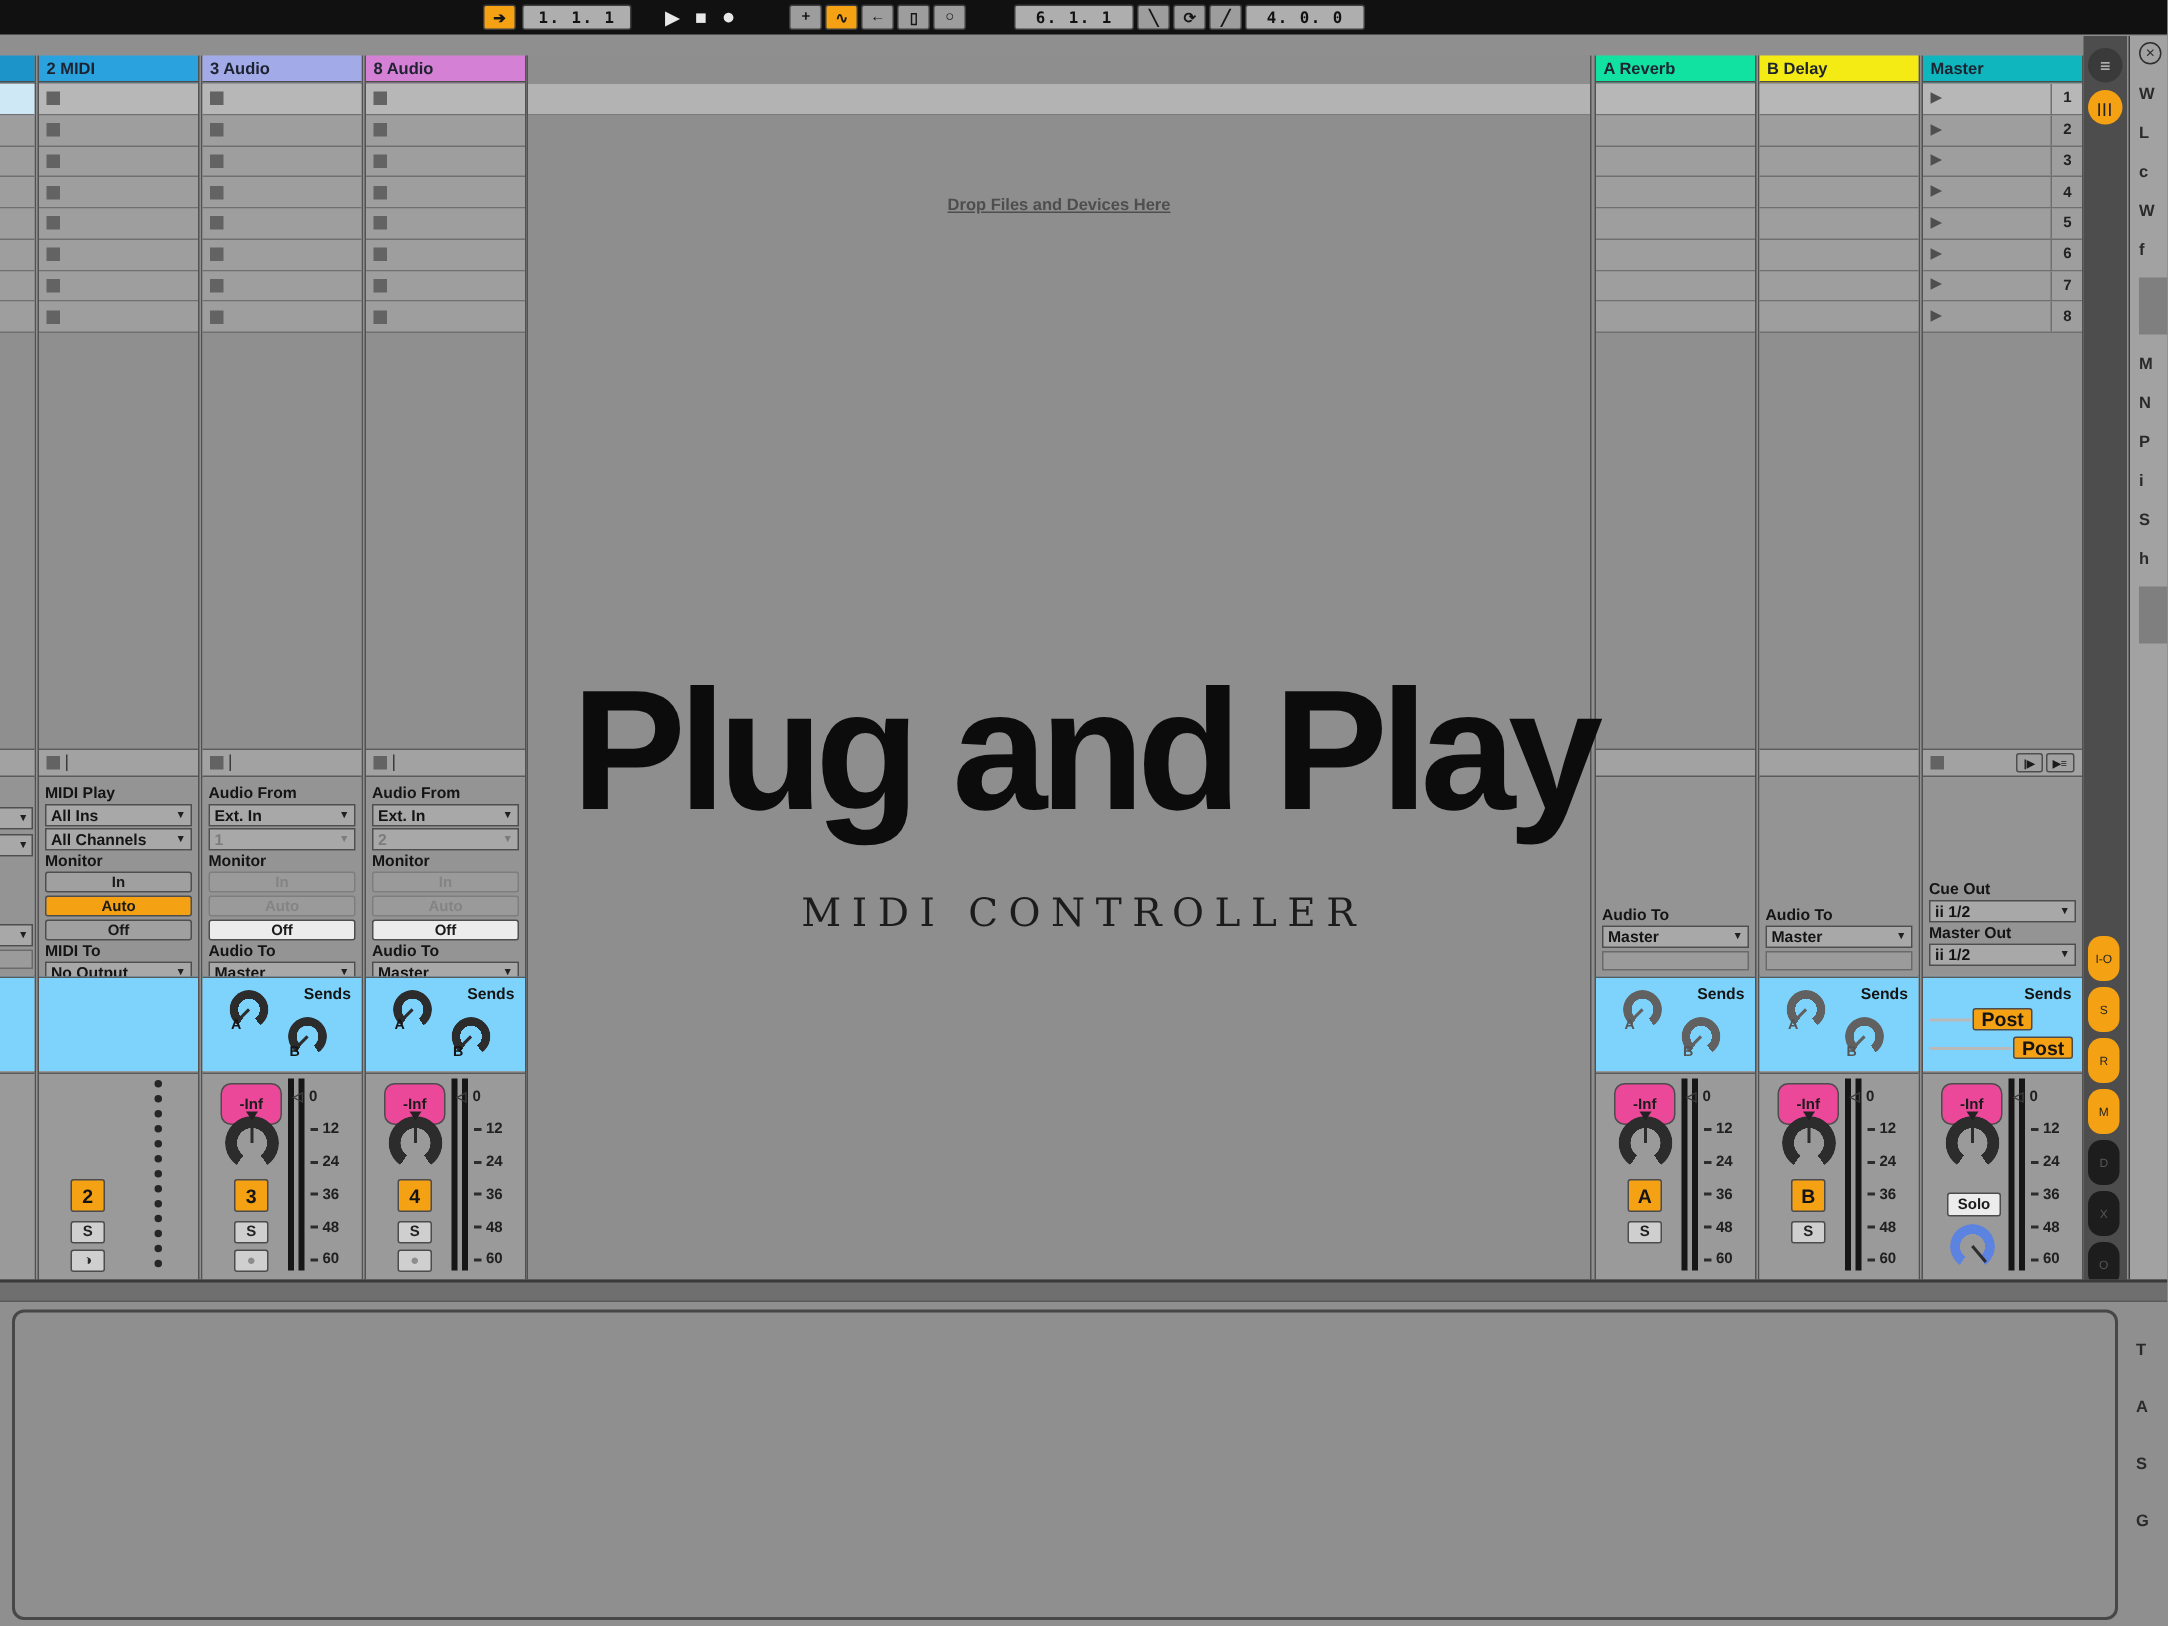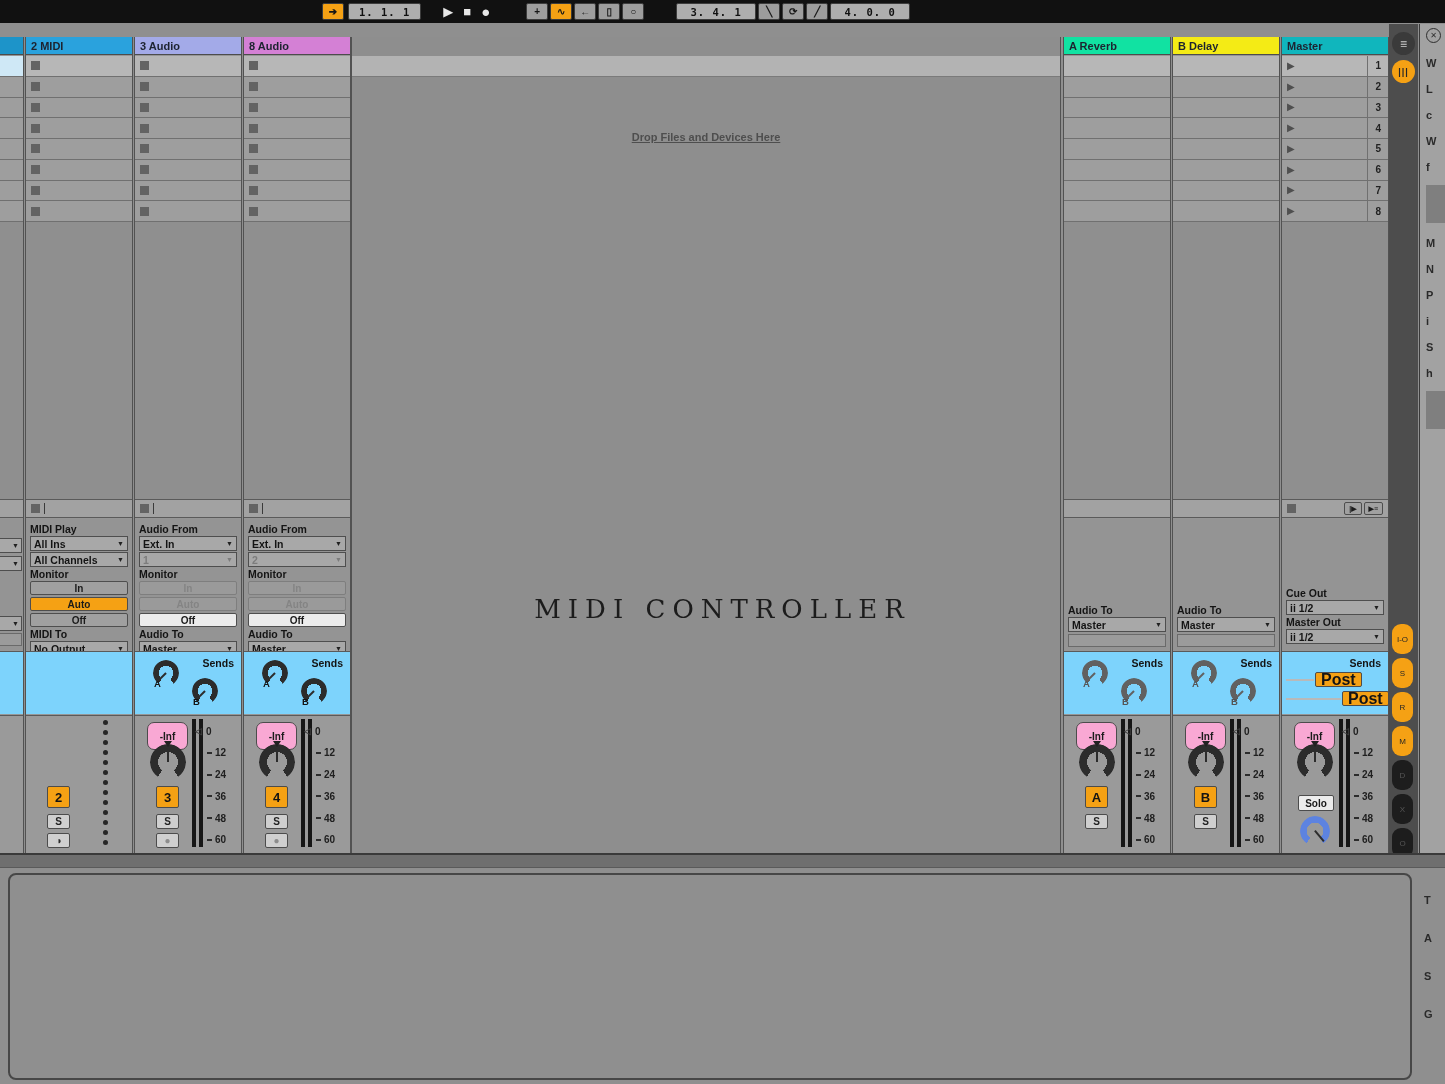--- a/index.html
+++ b/index.html
@@ -55,40 +55,40 @@
   .kn { position:absolute; }
   .kn i { position:absolute; inset:0; border-radius:50%;
           background:conic-gradient(from 215deg, var(--kc,#2c2c2c) 0 290deg, transparent 290deg 360deg);
           -webkit-mask:radial-gradient(closest-side, transparent 55%, #000 56%);
           mask:radial-gradient(closest-side, transparent 55%, #000 56%); }
   .kn b { position:absolute; left:calc(50% - 1px); bottom:50%; width:2px; height:46%; background:var(--kp,#2c2c2c);
           transform-origin:bottom center; transform:rotate(var(--ka,0deg)); }
   .kn .klet { position:absolute; bottom:-3px; left:1px; font-size:9.5px; font-weight:bold; color:var(--kl,#141414); }
   .volkn::after { content:""; position:absolute; top:-3px; left:calc(50% - 4px); border:4px solid transparent; border-top:6px solid #222; }
   .mixsec { position:absolute; top:678px; left:0; right:0; height:138px; background:#9a9a9a; border-top:1px solid #5a5a5a; }
-  .pill { position:absolute; top:6px; left:12px; width:41px; height:28px; background:#f9a8d4; border:1px solid #4c4c4c;
+  .pill { position:absolute; top:6px; left:12px; width:41px; height:28px; background:#ec4899; border:1px solid #4c4c4c;
           border-radius:7px; display:flex; align-items:center; justify-content:center; font-size:10px; font-weight:bold; color:#1b1b1b; }
   .numbtn { position:absolute; top:70px; left:21px; width:23px; height:22px; background:#f5a114; border:1px solid #4c4c4c;
             border-radius:2px; display:flex; align-items:center; justify-content:center; font-size:13px; font-weight:bold; color:#141414; }
   .sbtn { position:absolute; top:98px; left:21px; width:23px; height:15px; background:#cfcfcf; border:1px solid #4c4c4c;
           border-radius:2px; display:flex; align-items:center; justify-content:center; font-size:10px; font-weight:bold; color:#222; }
   .armbtn { position:absolute; top:117px; left:21px; width:23px; height:15px; background:#cfcfcf; border:1px solid #4c4c4c;
             border-radius:2px; display:flex; align-items:center; justify-content:center; font-size:10px; color:#2a2a2a; line-height:1; }
   .armbtn.dim { color:#8d8d8d; }
   .meterbars { position:absolute; left:57px; top:3px; bottom:6px; width:12px; display:flex; gap:3px; }
   .mbar { width:4px; background:#161616; height:100%; }
   .dbscale { position:absolute; left:72px; top:10px; bottom:8px; width:32px; display:flex; flex-direction:column; justify-content:space-between; }
   .dbrow { display:flex; align-items:center; gap:3px; font-size:10px; font-weight:bold; color:#202020; height:10px; }
   .dbrow .dash { width:5px; height:2px; background:#2c2c2c; }
   .dbrow .mk { color:#3c3c3c; font-size:9px; margin-left:-12px; margin-right:1px; }
   .dotmeter { position:absolute; left:77px; top:4px; bottom:8px; width:0; border-left:5px dotted #262626; }
   .solobtn { position:absolute; top:79px; left:16px; width:36px; height:16px; background:#ececec; border:1px solid #4c4c4c;
              border-radius:2px; display:flex; align-items:center; justify-content:center; font-size:10px; font-weight:bold; color:#1a1a1a; }
   .postbtn { position:absolute; height:15px; padding:0 5px; background:#f5a114; border:1px solid #4c4c4c; border-radius:2px;
-             display:flex; align-items:center; justify-content:center; font-size:16px; font-weight:bold; color:#141414; }
+             display:flex; align-items:center; justify-content:center; font-size:13px; font-weight:bold; color:#141414; }
   .sendline { position:absolute; height:2px; background:#b9b9b9; }
 
   
   .middle { position:absolute; left:351px; top:37px; width:710px; height:816px; background:#8e8e8e; border-left:1px solid #525252; border-right:1px solid #525252; }
   .sceneband { position:absolute; top:19px; left:0; right:0; height:21px; background:#b3b3b3; border-bottom:1px solid #7a7a7a; }
   .drophint { position:absolute; top:94px; left:0; right:0; text-align:center; font-size:11px; font-weight:bold; color:#4e4e4e;text-decoration:underline; }
 
   
   .sliver { position:absolute; left:0; top:37px; width:24px; height:816px; background:#969696; border-right:1px solid #525252; }
   .sliver .hdr { background:#1d94c9; }
@@ -153,21 +153,21 @@
             <span>←</span>
           </div>
         <div class="tbtn">
             <span>▯</span>
           </div>
         <div class="tbtn">
             <span>○</span>
           </div>
       </div>
       <div class="loopgrp">
-        <div class="tval" style="min-width:80px">3.  4.  1</div>
+        <div class="tval" style="min-width:80px">6.  1.  1</div>
         <div class="tbtn">
             <span>╲</span>
           </div>
         <div class="tbtn">
             <span>⟳</span>
           </div>
         <div class="tbtn">
             <span>╱</span>
           </div>
         <div class="tval" style="min-width:80px">4.  0.  0</div>
@@ -813,15 +813,16 @@
   <div class="detail">
     <div class="dropzone"></div>
     <div>
         <div class="is-line" style="position: absolute; left: 1424px; top: 12px;">T</div>
         <div class="is-line" style="position: absolute; left: 1424px; top: 50px;">A</div>
         <div class="is-line" style="position: absolute; left: 1424px; top: 88px;">S</div>
         <div class="is-line" style="position: absolute; left: 1424px; top: 126px;">G</div>
       </div>
   </div>
 
+  <div class="ov-title">Plug and Play</div>
   <div class="ov-sub">MIDI CONTROLLER</div>
 
 </div>
 
 </body></html>

